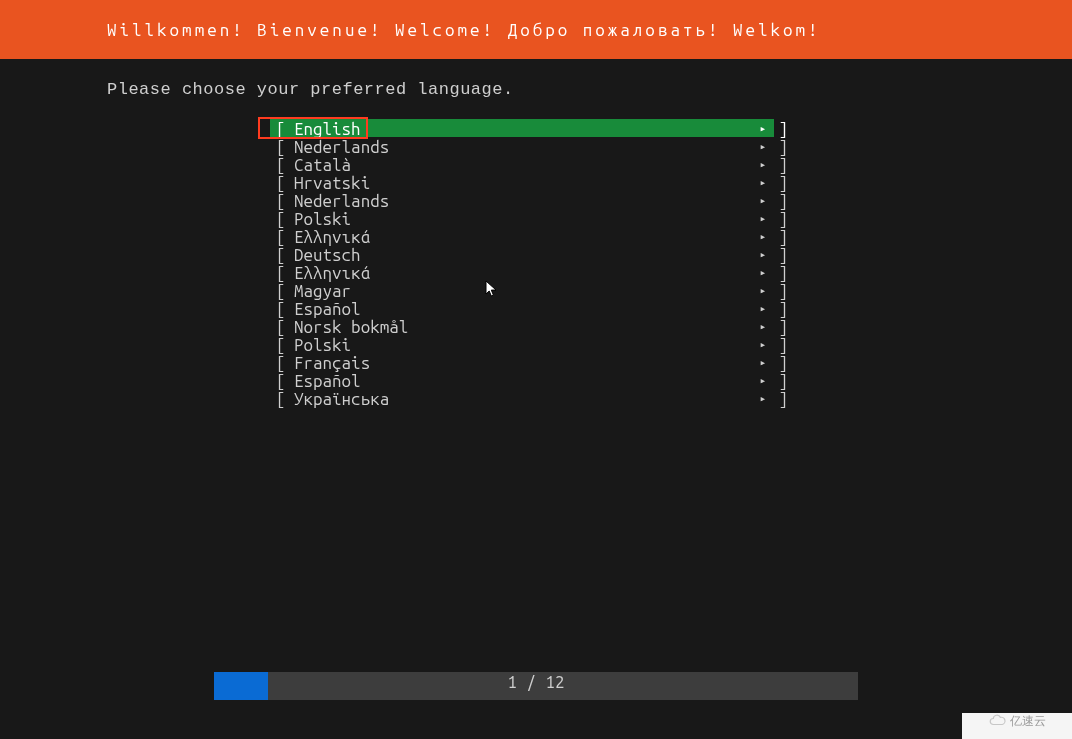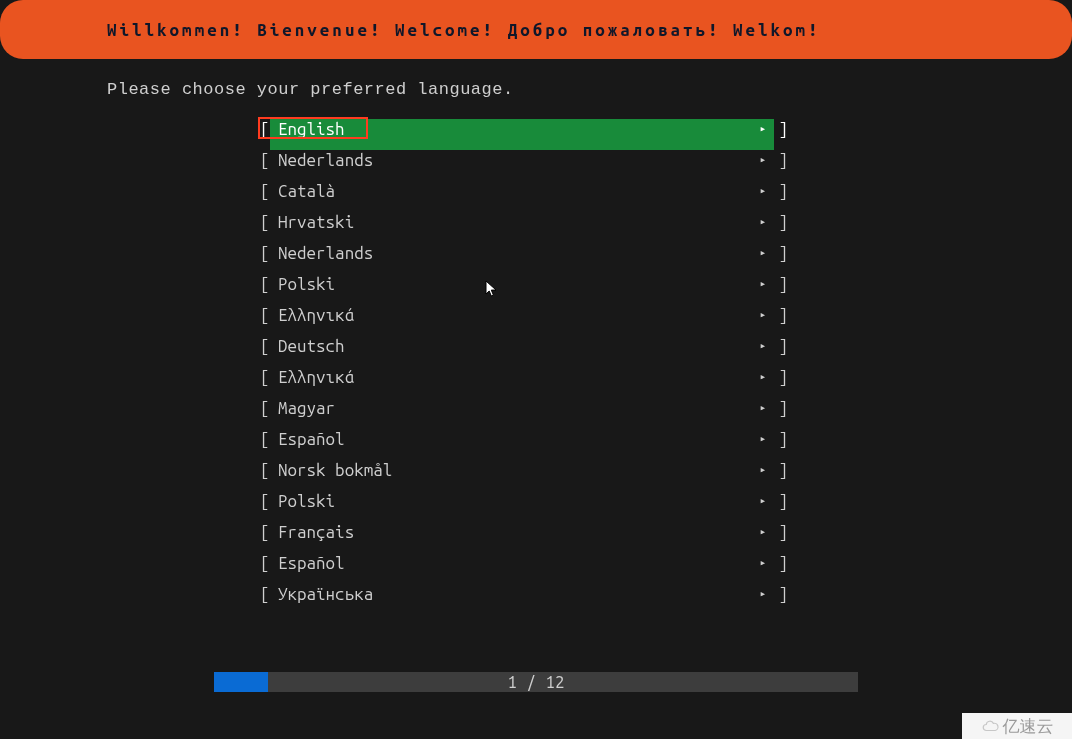--- a/index.html
+++ b/index.html
@@ -8,28 +8,27 @@
       height: 739px;
       background: #181818;
       font-family: "Ubuntu Mono", "DejaVu Sans Mono", "Consolas", monospace;
       font-size: 17px;
       color: #cfcfcf;
       overflow: hidden;
       position: relative;
     }
     .header {
       background: #e95420;
-      color: #0f172a;
+      color: #ffffff;
       height: 59px;
       line-height: 59px;
       padding-left: 107px;
       letter-spacing: 3px;
-      font-weight: 700;
+      font-weight: 400;
       white-space: nowrap;
-      border-radius: 23px;
     }
     .body-area {
       position: absolute;
       top: 59px;
       bottom: 0;
       left: 0; right: 0;
     }
     .prompt {
       position: absolute;
       left: 107px;
@@ -38,24 +37,25 @@
       font-family: Liberation Mono, monospace;
     }
     .lang-list {
       position: absolute;
       left: 260px;
       top: 60px;
       width: 530px;
     }
     .lang-row {
       position: relative;
-      height: 31px;
+      height: 18px;
       line-height: 19.7px;
       white-space: nowrap;
       color: #cfcfcf;
+      padding-left: 16px;
     }
     .lang-row .lbrk { display:inline-block; width:18px; }
     .lang-row .label { }
     .lang-row .tri {
       position: absolute;
       right: 24px;
       top: 0;
       font-size: 11px;
       line-height: 19.7px;
     }
@@ -90,21 +90,21 @@
       position: absolute;
       left: 485px;
       top: 221px;
       pointer-events: none;
     }
     .progress-wrap {
       position: absolute;
       left: 214px;
       top: 613px;
       width: 644px;
-      height: 20px;
+      height: 28px;
       background: #3d3d3d;
     }
     .progress-fill {
       height: 100%;
       background: #0a6bd4;
       width: 54px;
     }
     .progress-text {
       position: absolute;
       left: 0; right: 0; top: 0;
@@ -117,23 +117,23 @@
       left: 107px;
       top: 653px;
     }
     .watermark {
       position: absolute;
       right: 0; bottom: 0;
       width: 110px; height: 26px;
       background: #f5f5f5;
       color: #9a9a9a;
       font-family: sans-serif;
-      font-size: 17px;
+      font-size: 12px;
       display: flex;
-      align-items: center;
+      align-items: flex-start;
       justify-content: center;
       gap: 4px;
     }
     .watermark svg { opacity: .5; }
   </style>
 </head>
 <body>
 
 <div class="header">
   <span>Willkommen! Bienvenue! Welcome! Добро пожаловать! Welkom!</span>

